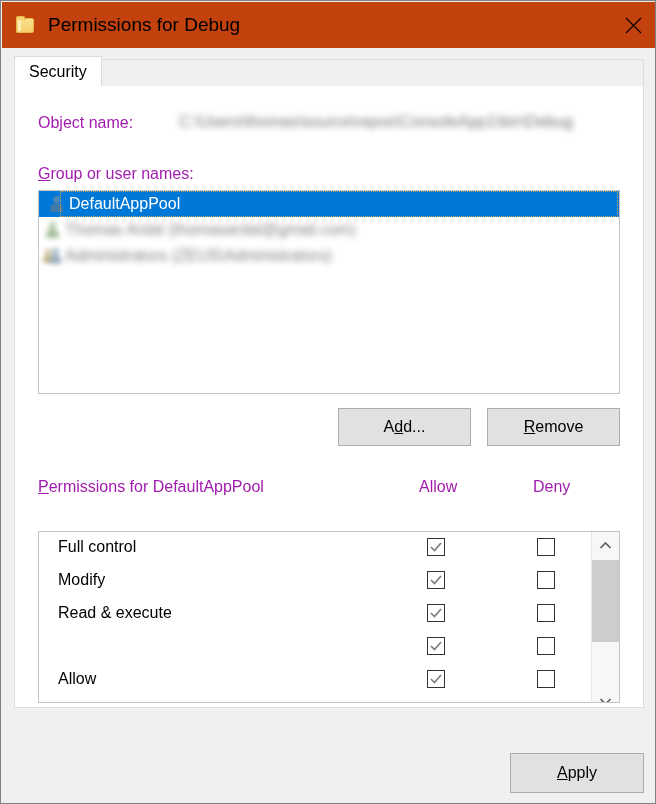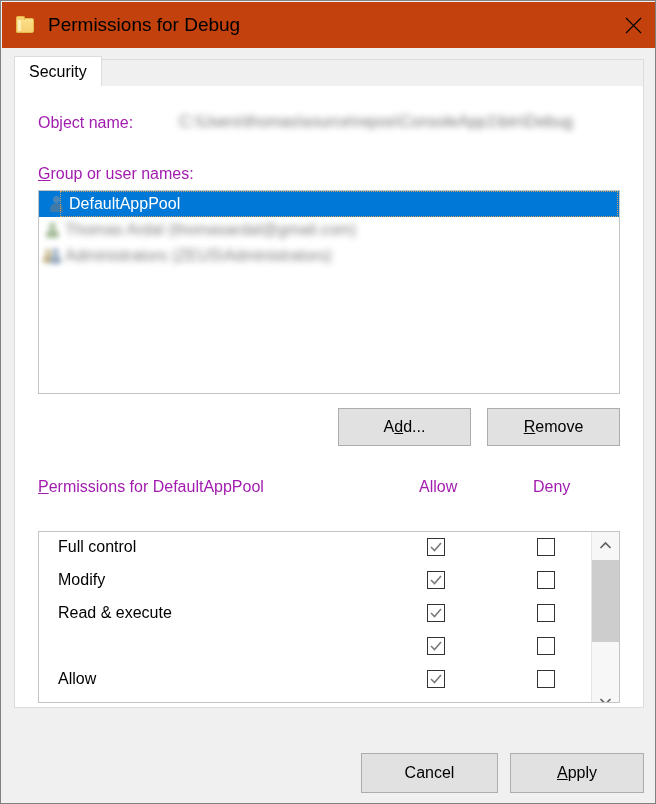--- a/index.html
+++ b/index.html
@@ -464,18 +464,15 @@
       </div>
       <div class="sb-thumb"></div>
       <div class="sb-arrow sb-down">
         <svg width="13" height="9" viewBox="0 0 13 9">
             <path d="M1.5 2 L6.5 7 L11.5 2" stroke="#606060" stroke-width="1.7" fill="none"></path>
           </svg>
       </div>
     </div>
   </div>
 
-  <div class="btn btn-cancel">
-    <span>Cancel</span>
-  </div>
   <div class="btn btn-apply"><span class="u">A</span>pply</div>
 
 </div>
 
 </body></html>

